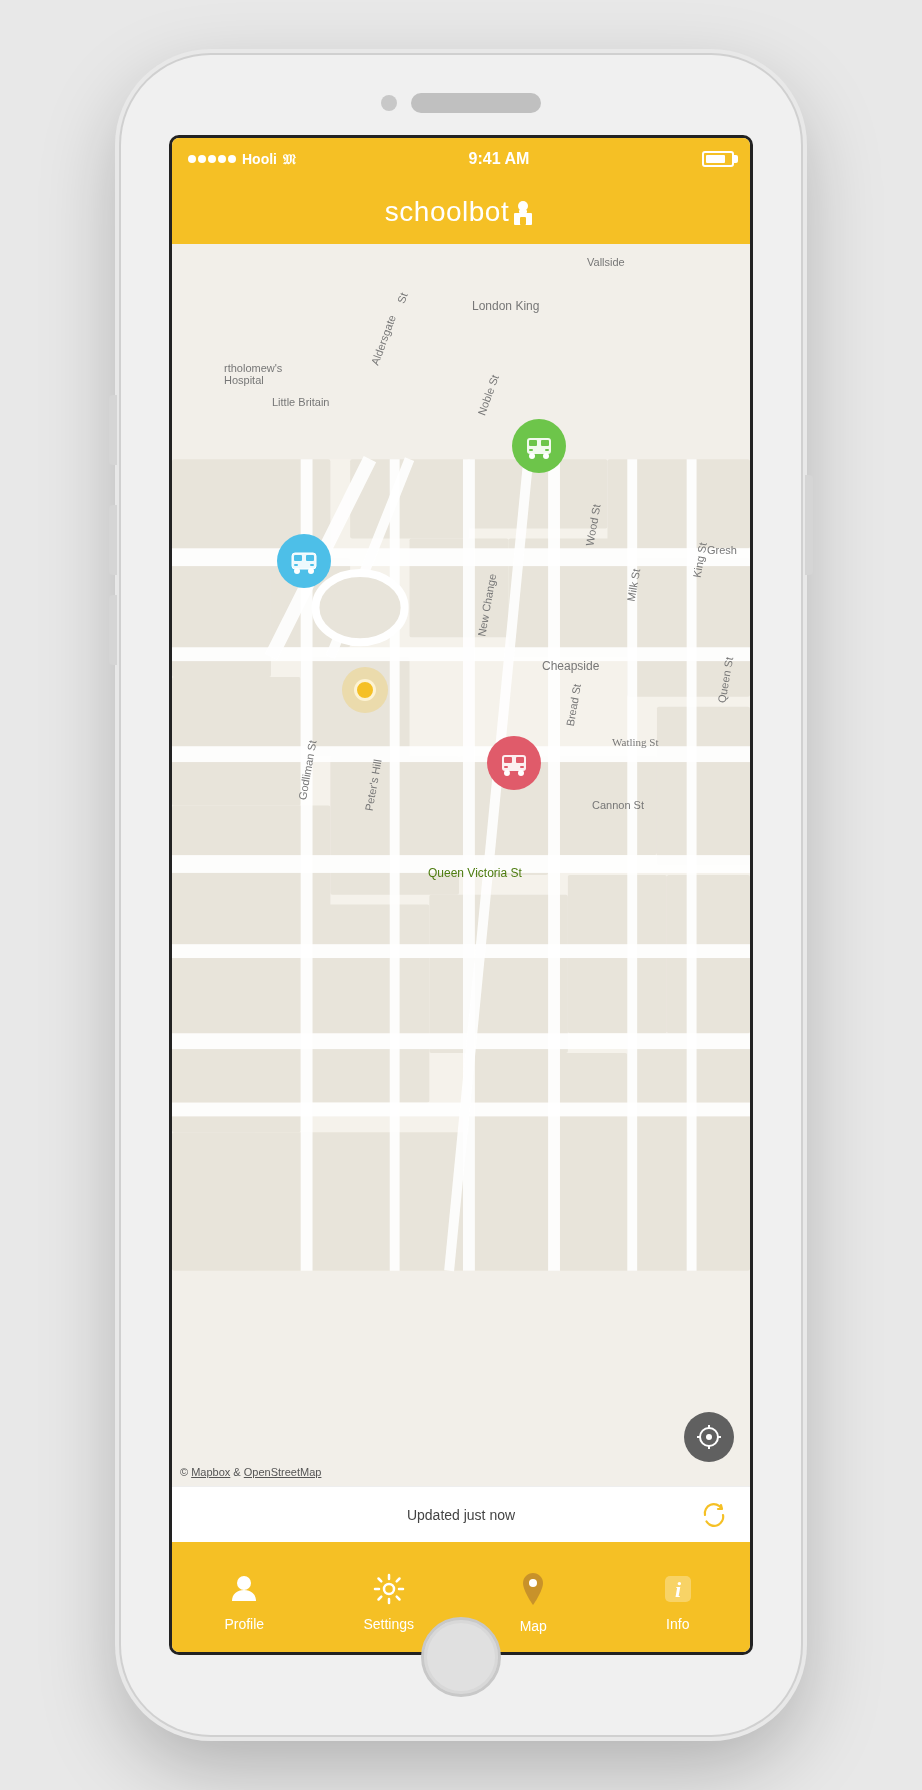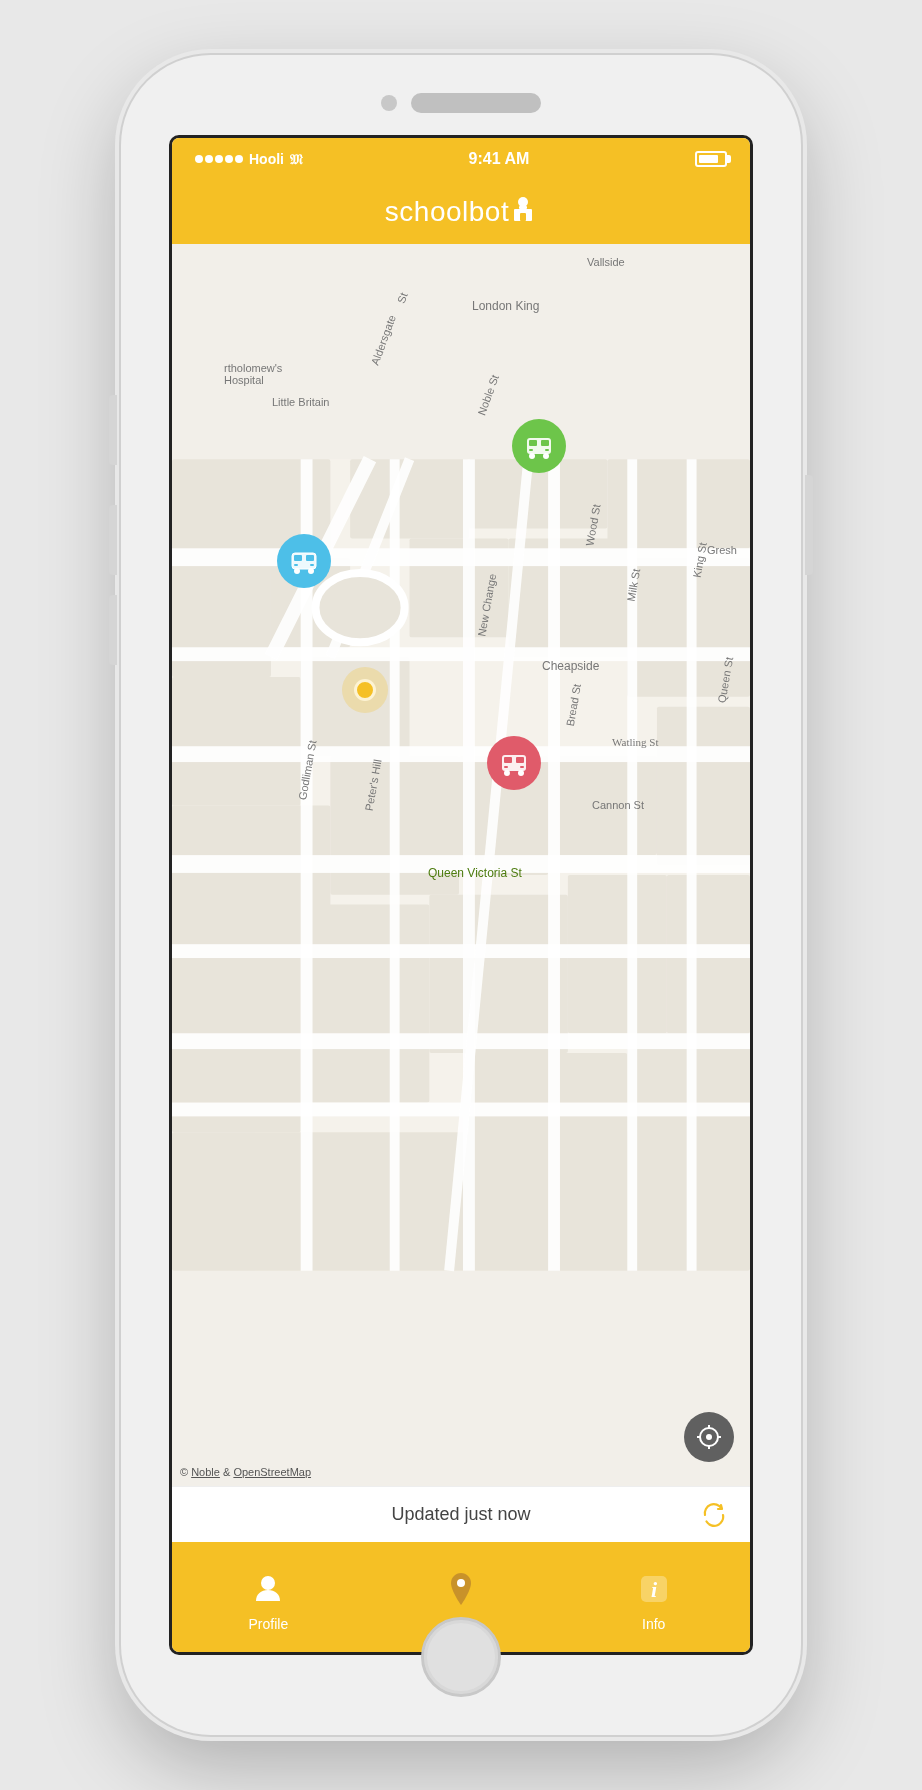--- a/index.html
+++ b/index.html
@@ -108,21 +108,21 @@
       border: 3px solid #222;
     }
 
     
     .status-bar {
       background: #F5C025;
       height: 42px;
       display: flex;
       align-items: center;
       justify-content: space-between;
-      padding: 0 23px;
+      padding: 0 16px;
       flex-shrink: 0;
       gap: 44px;
     }
     .status-left {
       display: flex;
       align-items: center;
       gap: 6px;
       font-size: 14px;
       color: white;
       font-weight: 600;
@@ -184,21 +184,21 @@
     .app-header {
       background: #F5C025;
       height: 64px;
       display: flex;
       align-items: center;
       justify-content: center;
       flex-shrink: 0;
     }
     .app-logo {
       display: flex;
-      align-items: flex-start;
+      align-items: flex-end;
     }
     .logo-text {
       font-size: 28px;
       color: white;
       font-weight: 400;
       letter-spacing: 0.5px;
     }
 
     
     .map-area {
@@ -299,21 +299,21 @@
       background: #fff;
       height: 56px;
       display: flex;
       align-items: center;
       justify-content: space-between;
       padding: 0 20px;
       border-top: 1px solid #eee;
       flex-shrink: 0;
     }
     .update-text {
-      font-size: 18px;
+      font-size: 14px;
       color: #444;
       flex: 1;
       text-align: center;
     }
     .refresh-btn {
       width: 32px;
       height: 32px;
       display: flex;
       align-items: center;
       justify-content: center;
@@ -518,21 +518,21 @@
             <circle cx="13" cy="13" r="9" stroke="white" stroke-width="2"></circle>
             <circle cx="13" cy="13" r="3" fill="white"></circle>
             <line x1="13" y1="1" x2="13" y2="5" stroke="white" stroke-width="2"></line>
             <line x1="13" y1="21" x2="13" y2="25" stroke="white" stroke-width="2"></line>
             <line x1="1" y1="13" x2="5" y2="13" stroke="white" stroke-width="2"></line>
             <line x1="21" y1="13" x2="25" y2="13" stroke="white" stroke-width="2"></line>
           </svg>
         </div>
 
         <div class="map-attribution">
-          <span>© </span><a href="#">Noble</a><span> &amp; </span><a href="#">OpenStreetMap</a>
+          <span>© </span><a href="#">Mapbox</a><span> &amp; </span><a href="#">OpenStreetMap</a>
         </div>
       </div>
 
       <div class="update-bar">
         <div style="width:32px"></div>
         <div class="update-text">Updated just now</div>
         <div class="refresh-btn">
           <svg width="26" height="26" viewBox="0 0 26 26" fill="none">
             <path d="M22 13A9 9 0 0 1 5.5 19.5" stroke="#F5C025" stroke-width="2.2" stroke-linecap="round"></path>
             <path d="M4 13A9 9 0 0 1 20.5 6.5" stroke="#F5C025" stroke-width="2.2" stroke-linecap="round"></path>
@@ -546,20 +546,29 @@
         <div class="tab-item">
           <div class="tab-icon">
             <svg width="32" height="32" viewBox="0 0 32 32" fill="white">
               <circle cx="16" cy="10" r="7"></circle>
               <path d="M4 28c0-7 5-11 12-11s12 4 12 11" fill="white"></path>
             </svg>
           </div>
           <span class="tab-label">Profile</span>
         </div>
 
+        <div class="tab-item">
+          <div class="tab-icon">
+            <svg width="32" height="32" viewBox="0 0 32 32" fill="none">
+              <circle cx="16" cy="16" r="5" stroke="white" stroke-width="2.5"></circle>
+              <path d="M16 2v4M16 26v4M2 16h4M26 16h4M5.5 5.5l2.8 2.8M23.7 23.7l2.8 2.8M5.5 26.5l2.8-2.8M23.7 8.3l2.8-2.8" stroke="white" stroke-width="2.5" stroke-linecap="round"></path>
+            </svg>
+          </div>
+          <span class="tab-label">Settings</span>
+        </div>
 
         <div class="tab-item">
           <div class="tab-icon">
             <svg width="36" height="36" viewBox="0 0 36 36" fill="none">
               <path d="M18 2C12.5 2 8 6.5 8 12c0 8 10 22 10 22s10-14 10-22c0-5.5-4.5-10-10-10z" fill="#c8922a"></path>
               <circle cx="18" cy="12" r="4" fill="white"></circle>
             </svg>
           </div>
           <span class="tab-label">Map</span>
         </div>

